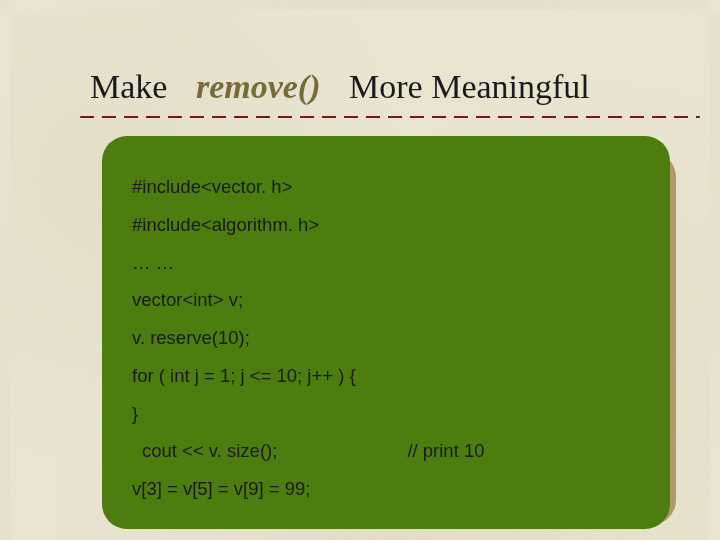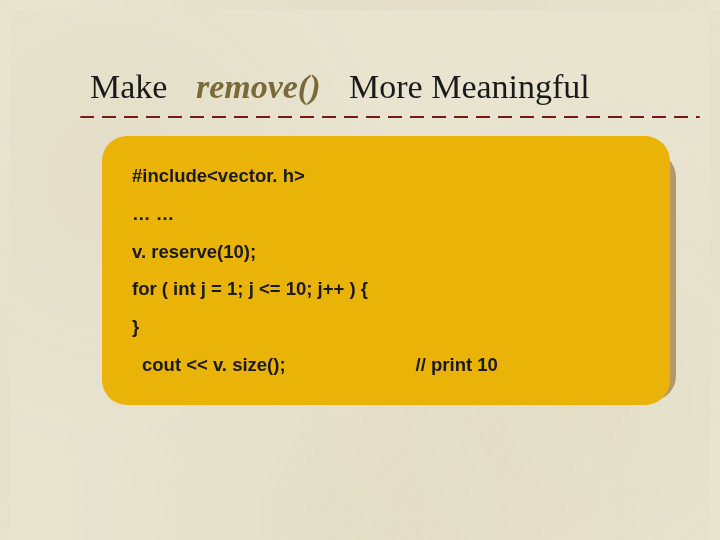--- a/index.html
+++ b/index.html
@@ -55,28 +55,27 @@
     margin-right: 10px;
   }
   .codebox-shadow {
     position: absolute;
     top: 6px; left: 6px; right: -6px; bottom: -6px;
     background: #b09a6a;
     z-index: 0;
   }
   .codebox {
     position: relative;
-    background: #eab308;
-    padding: 16px 20px 16px 20px;
+    background: #4d7c0f;
+    padding: 27px 20px 16px 20px;
     z-index: 1;
     font-family: Verdana, Geneva, sans-serif;
     font-size: 18.5px;
     line-height: 1.5;
     color: #1a1a1a;
-    font-weight: bold;
   }
   .codebox .line {
     white-space: pre;
     display: block;
   }
   .codebox .indent { padding-left: 16px; }
   .tab { display: inline-block; width: 90px; }
   .tab2 { display: inline-block; width: 70px; }
   .page-number {
     position: absolute;
@@ -95,22 +94,25 @@
   <h1 class="title">
     <span>Make </span><span class="italic">remove()</span><span> More Meaningful</span>
   </h1>
 
   <div class="divider"></div>
 
   <div class="codebox-wrap">
     <div class="codebox-shadow"></div>
     <div class="codebox">
       <span class="line">#include&lt;vector. h&gt;</span>
+      <span class="line">#include&lt;algorithm. h&gt;</span>
       <span class="line">… …</span>
+      <span class="line">vector&lt;int&gt; v;</span>
       <span class="line">v. reserve(10);</span>
       <span class="line">for ( int j = 1; j &lt;= 10; j++ ) {</span>
       <span class="line">}</span>
       <span class="line"><span>cout &lt;&lt; v. size();</span><span class="tab"></span><span>// print 10</span></span>
+      <span class="line">v[3] = v[5] = v[9] = 99;</span>
     </div>
   </div>
 
   <div class="page-number">28</div>
 </div>
 
 </body></html>

